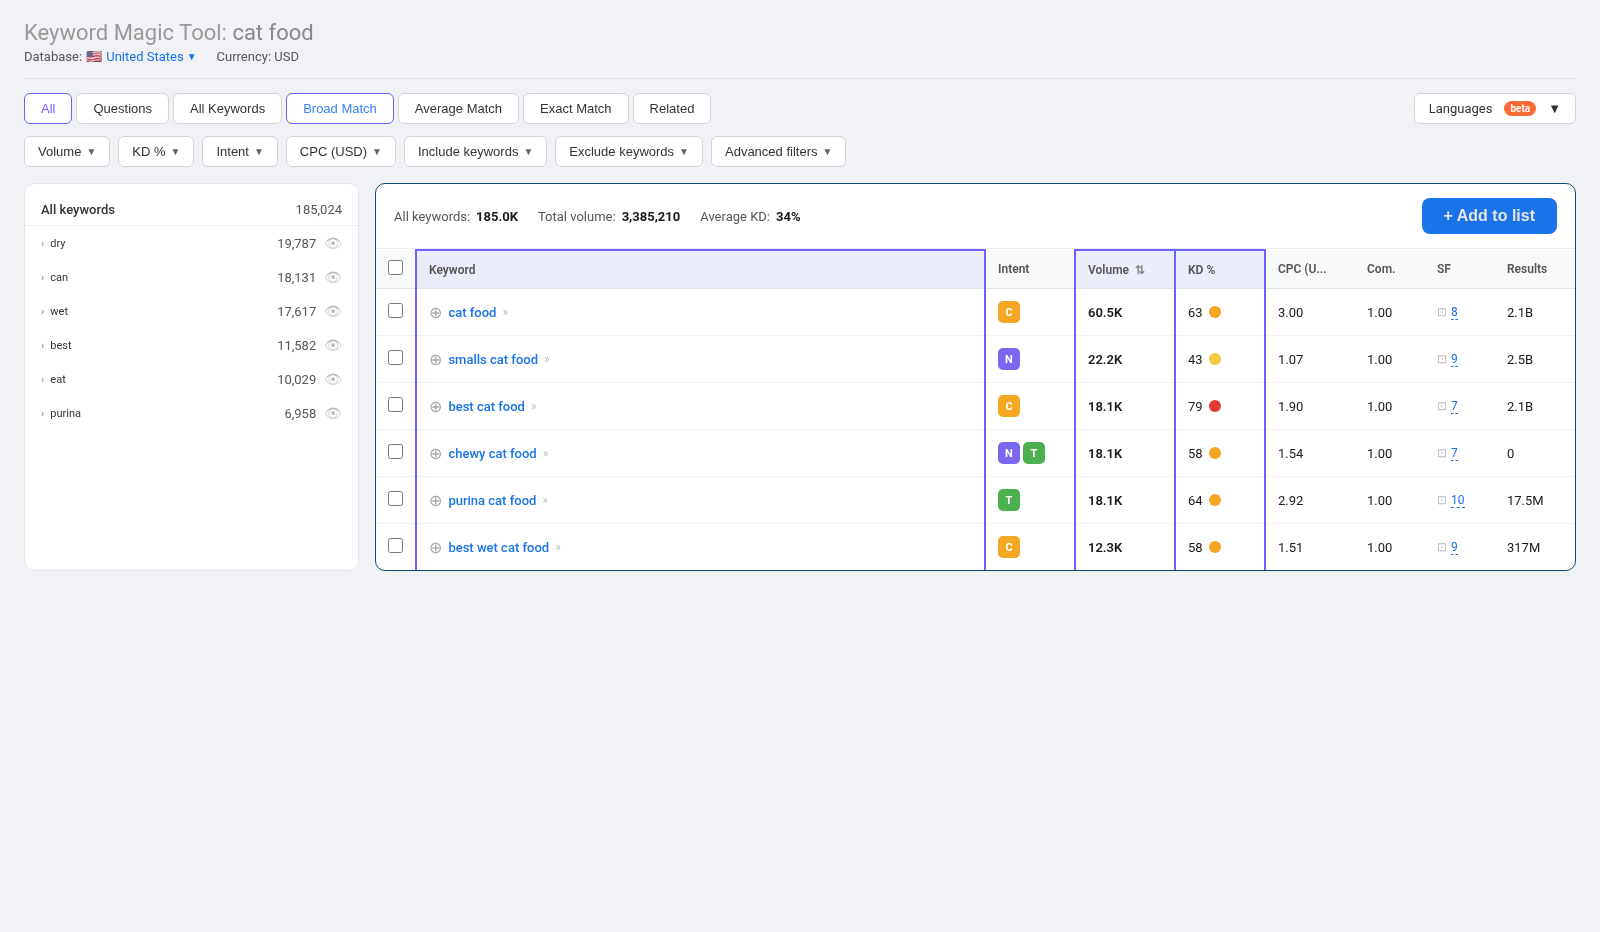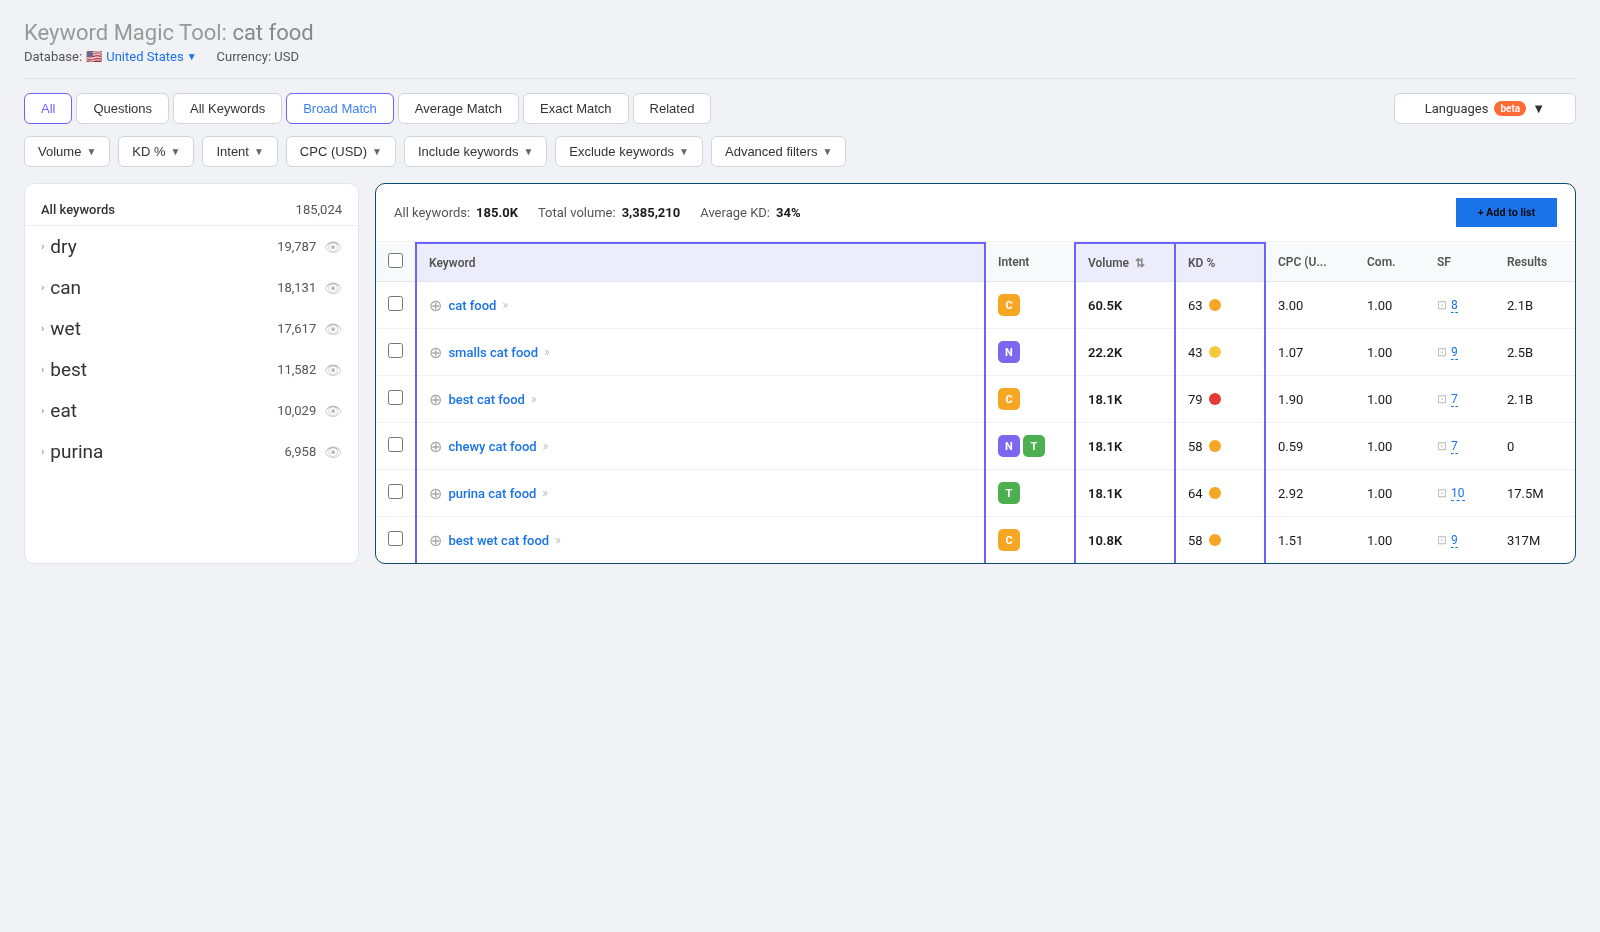--- a/index.html
+++ b/index.html
@@ -12,21 +12,21 @@
     .header-title span { color: #999; font-weight: 400; }
     .header-subtitle { font-size: 13px; color: #555; margin-top: 4px; display: flex; align-items: center; gap: 4px; }
     .header-subtitle a { color: #1a73e8; text-decoration: none; display: flex; align-items: center; gap: 3px; }
     .header-subtitle .chevron { font-size: 10px; color: #1a73e8; }
     .divider { border: none; border-top: 1px solid #dde1e7; margin: 14px 0; }
 
     .tabs-row { display: flex; align-items: flex-end; gap: 4px; margin-bottom: 12px; flex-wrap: wrap; }
     .tab-btn { padding: 7px 16px; border-radius: 6px; border: 1.5px solid #d0d5dd; background: #fff; cursor: pointer; font-size: 13px; color: #333; font-weight: 500; white-space: nowrap; }
     .tab-btn.active { border-color: #6c63ff; color: #6c63ff; background: #fff; }
     .tab-btn.selected-outline { border-color: #6c63ff; color: #3b82f6; }
-    .tab-languages { display: flex; align-items: center; gap: 6px; padding: 7px 30px; border-radius: 6px; border: 1.5px solid #d0d5dd; background: #fff; cursor: pointer; font-size: 13px; color: #333; margin-left: auto; }
+    .tab-languages { display: flex; align-items: center; gap: 12px; padding: 7px 14px; border-radius: 6px; border: 1.5px solid #d0d5dd; background: #fff; cursor: pointer; font-size: 13px; color: #333; margin-left: auto; }
     .beta-badge { background: #ff6b35; color: #fff; font-size: 10px; font-weight: 600; padding: 2px 6px; border-radius: 10px; }
 
     .filters-row { display: flex; align-items: center; gap: 8px; flex-wrap: wrap; margin-bottom: 16px; }
     .filter-btn { display: flex; align-items: center; gap: 5px; padding: 7px 13px; border-radius: 6px; border: 1.5px solid #d0d5dd; background: #fff; cursor: pointer; font-size: 13px; color: #333; white-space: nowrap; }
     .filter-btn .caret { font-size: 10px; color: #666; }
 
     .main-content { display: flex; gap: 16px; }
 
     .sidebar { background: #fff; border-radius: 10px; width: 335px; min-width: 335px; padding: 0; overflow: hidden; border: 1px solid #e2e6ea; }
     .sidebar-view-toggle { display: flex; padding: 12px 16px 0; gap: 0; }
@@ -34,30 +34,30 @@
     .view-btn:first-child { border-radius: 6px 0 0 6px; border-right: none; }
     .view-btn:last-child { border-radius: 0 6px 6px 0; }
     .view-btn.active { background: #fff; border-color: #6c63ff; color: #6c63ff; }
 
     .sidebar-list { padding: 10px 0; }
     .sidebar-header-row { display: flex; justify-content: space-between; align-items: center; padding: 8px 16px; font-size: 13px; color: #555; border-bottom: 1px solid #eee; }
     .sidebar-header-row span:first-child { font-weight: 500; color: #333; }
     .sidebar-item { display: flex; align-items: center; justify-content: space-between; padding: 9px 16px; cursor: pointer; }
     .sidebar-item-left { display: flex; align-items: center; gap: 6px; }
     .sidebar-item-chevron { color: #888; font-size: 11px; }
-    .sidebar-item-label { font-size: 19px; color: #333; }
+    .sidebar-item-label { font-size: 11px; color: #333; }
     .sidebar-item-right { display: flex; align-items: center; gap: 8px; }
     .sidebar-item-count { font-size: 13px; color: #555; }
     .sidebar-item-eye { color: #bbb; font-size: 14px; cursor: pointer; }
 
     .table-panel { flex: 1; background: #fff; border-radius: 10px; border: 1px solid #0c4a6e; overflow: hidden; }
 
     .table-summary { display: flex; align-items: center; gap: 6px; padding: 14px 18px; border-bottom: 1px solid #eee; font-size: 13px; color: #555; }
     .table-summary strong { color: #1a1a1a; }
-    .add-list-btn { margin-left: auto; background: #1a73e8; color: #000000; border: none; border-radius: 0; padding: 9px 22px; font-size: 10px; font-weight: 600; cursor: pointer; display: flex; align-items: center; gap: 6px; }
+    .add-list-btn { margin-left: auto; background: #1a73e8; color: #e5e5e5; border: none; border-radius: 8px; padding: 9px 22px; font-size: 16px; font-weight: 600; cursor: pointer; display: flex; align-items: center; gap: 6px; }
 
     .table-wrapper { overflow-x: auto; }
     table { width: 100%; border-collapse: collapse; font-size: 13px; }
     thead tr { background: #f8f9fa; }
     th { padding: 10px 12px; text-align: left; color: #555; font-weight: 600; font-size: 12px; border-bottom: 1px solid #e2e6ea; white-space: nowrap; }
     td { padding: 12px 12px; border-bottom: 1px solid #f0f2f5; vertical-align: middle; }
     tr:last-child td { border-bottom: none; }
 
     .col-checkbox { width: 36px; }
     .col-keyword { min-width: 200px; }
@@ -405,21 +405,21 @@
               </td>
               <td class="col-volume col-cell-highlight">
                 <span class="number-bold">18.1K</span>
               </td>
               <td class="col-kd col-cell-highlight">
                 <div class="kd-cell">
                   <span>58</span>
                   <span class="kd-dot dot-orange"></span>
                 </div>
               </td>
-              <td class="col-cpc">0.59</td>
+              <td class="col-cpc">1.54</td>
               <td class="col-com">1.00</td>
               <td class="col-sf">
                 <div class="sf-cell">
                   <span class="sf-icon">⊡</span>
                   <span class="sf-count">7</span>
                 </div>
               </td>
               <td class="col-results">0</td>
             </tr>
 
@@ -469,21 +469,21 @@
                   <a href="#" class="keyword-link">best wet cat food</a>
                   <span class="expand-arrows">»</span>
                 </div>
               </td>
               <td class="col-intent">
                 <div class="intent-group">
                   <span class="intent-badge intent-c">C</span>
                 </div>
               </td>
               <td class="col-volume col-cell-highlight col-cell-highlight-bottom">
-                <span class="number-bold">10.8K</span>
+                <span class="number-bold">12.3K</span>
               </td>
               <td class="col-kd col-cell-highlight col-cell-highlight-bottom">
                 <div class="kd-cell">
                   <span>58</span>
                   <span class="kd-dot dot-orange"></span>
                 </div>
               </td>
               <td class="col-cpc">1.51</td>
               <td class="col-com">1.00</td>
               <td class="col-sf">

